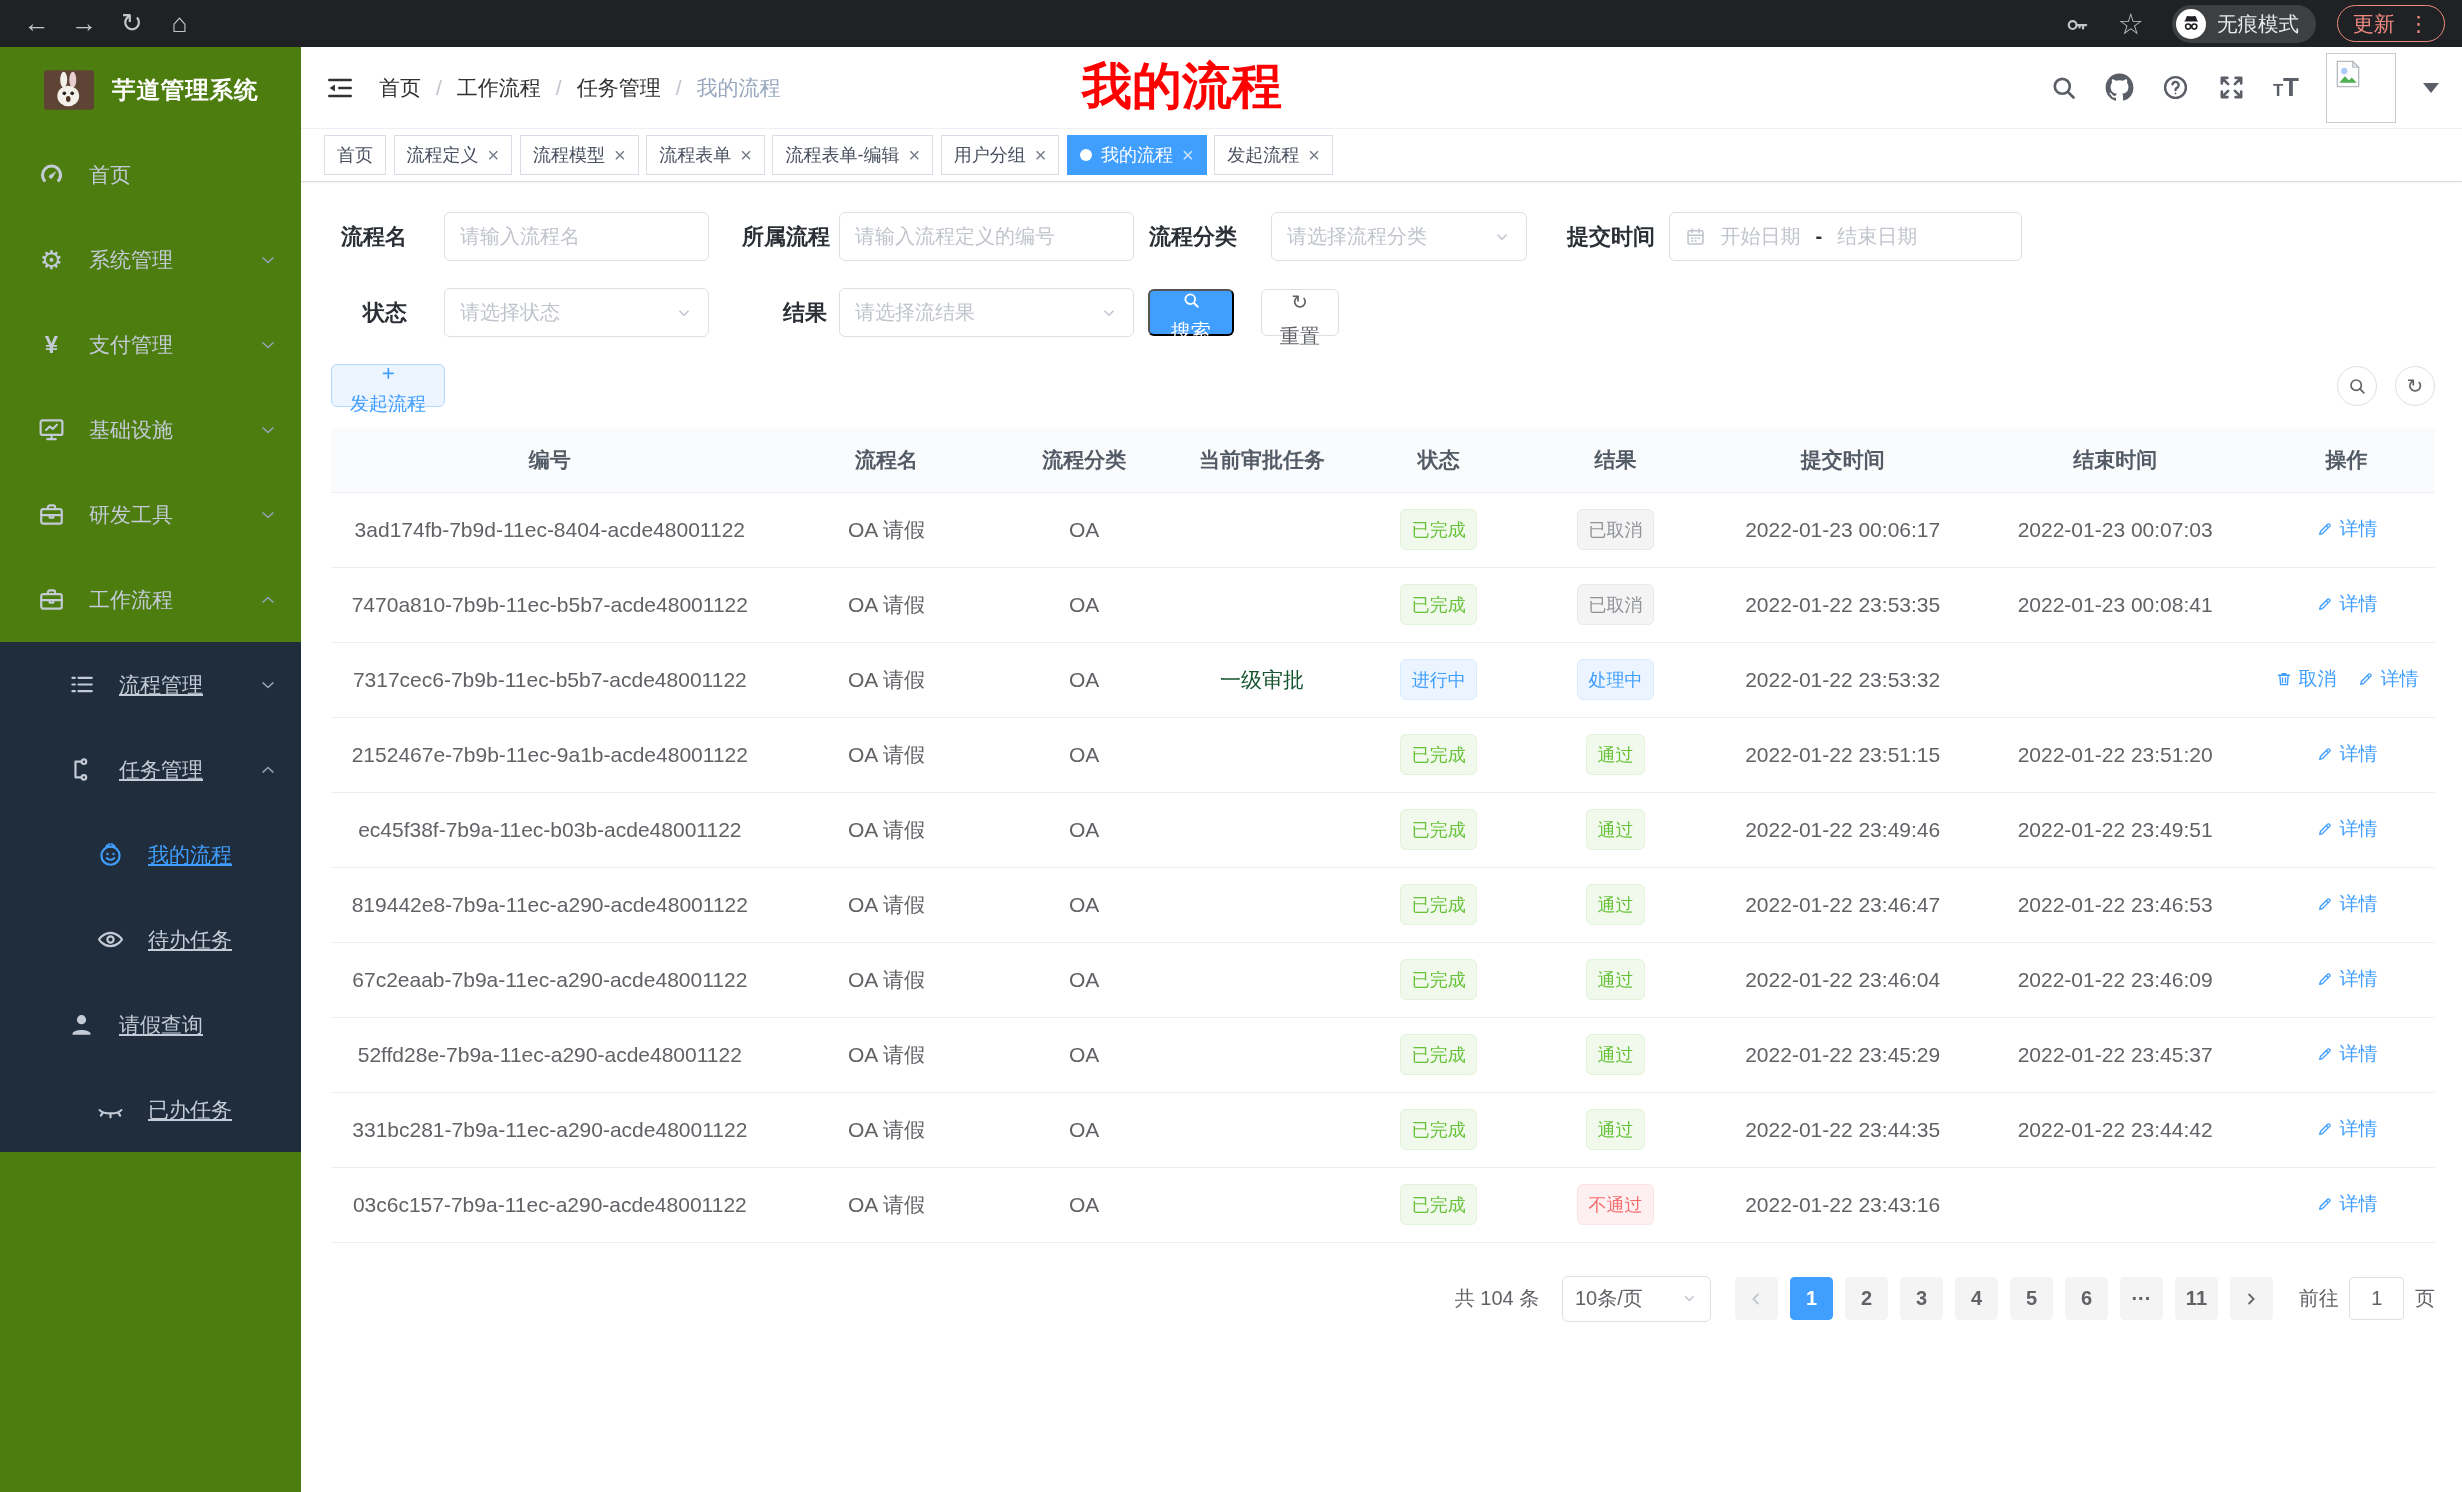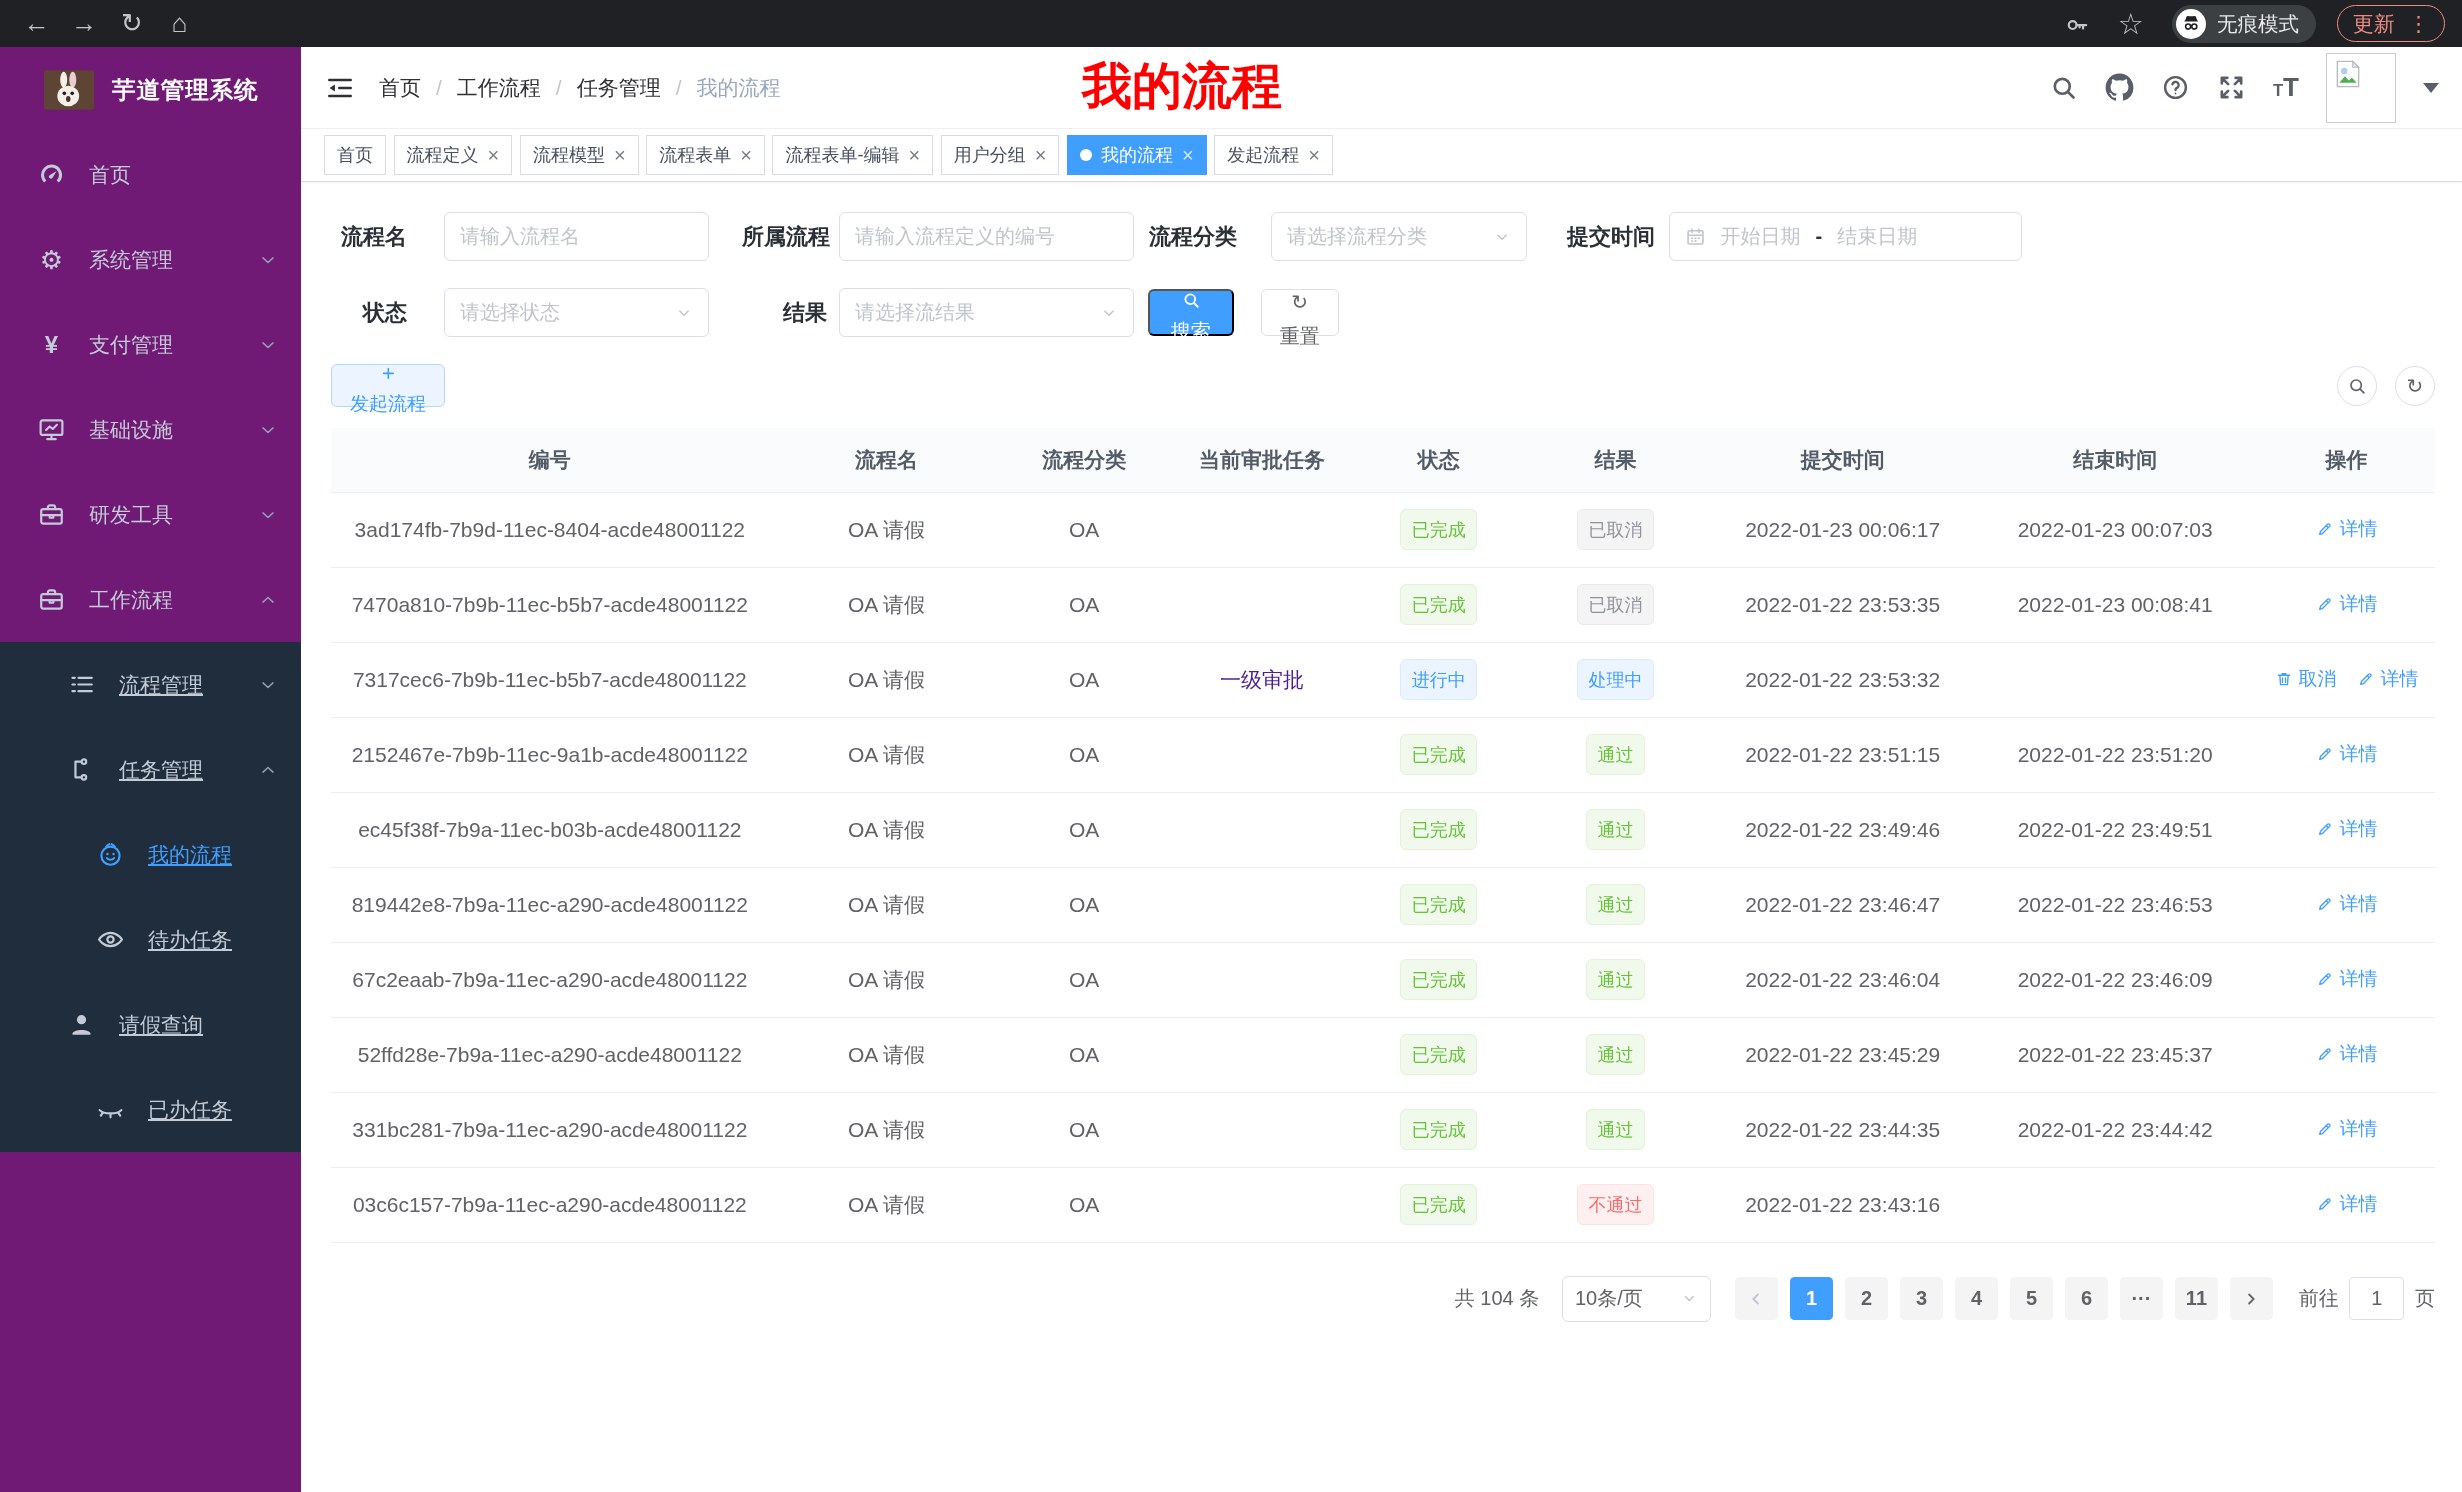--- a/index.html
+++ b/index.html
@@ -22,21 +22,21 @@
   .chrome-right .nav-ic { font-size: 24px; }
   .incog { height: 38px; background: #3c4043; border-radius: 19px; display: flex; align-items: center; gap: 10.7px;
            padding: 0 16.7px 0 4.6px; color: #e8eaed; font-size: 20.5px; }
   .incog-circle { width: 30px; height: 30px; background: #fff; border-radius: 50%; padding: 3.8px; }
   .update-pill { height: 37px; border: 1.5px solid #ee8a80; border-radius: 19px; color: #ee8a80;
                  display: flex; align-items: center; gap: 13.7px; padding: 0 15px; font-size: 21px; cursor: pointer; }
   .update-pill .kebab { font-size: 21px; letter-spacing: 0; }
 
   
   .app { display: flex; height: 1446px; }
-  .sidebar { width: 301px; flex: none; background: #701a75; color: #c3cbd6; }
+  .sidebar { width: 301px; flex: none; background: #4d7c0f; color: #c3cbd6; }
   .logo-row { height: 85px; display: flex; align-items: center; gap: 18px; padding-left: 44px; }
   .logo-img { width: 50px; height: 40px; border-radius: 3px; overflow: hidden; }
   .logo-title { color: #fff; font-size: 23.6px; font-weight: 700; letter-spacing: 0.8px; }
   .menu-item { height: 85px; display: flex; align-items: center; position: relative; font-size: 21px; cursor: pointer; }
   .menu-item.lv1 { padding-left: 35px; }
   .menu-item.lv2 { padding-left: 65px; }
   .menu-item.lv3 { padding-left: 94px; }
   .menu-item.dark { background: #1f2d3d; text-decoration: underline; }
   .menu-item.active { color: #409eff; }
   .mi-icon { width: 33px; height: 29px; font-size: 26px; }
@@ -105,21 +105,21 @@
   thead th { height: 64px; background: #fafbfc; color: #525b66; font-weight: 600; font-size: 21px;
              border-bottom: 0.8px solid #ebeef5; text-align: center; white-space: nowrap; }
   tbody td { height: 75px; border-bottom: 0.8px solid #ebeef5; text-align: center; padding: 0 4.6px;
              white-space: nowrap; overflow: hidden; }
   .badge { display: inline-block; height: 41px; line-height: 40px; padding: 0 10.7px; border-radius: 6px;
            font-size: 18px; border: 0.8px solid transparent; }
   .badge.success { color: #67c23a; background: #f0f9eb; border-color: #e1f3d8; }
   .badge.info    { color: #909399; background: #f4f4f5; border-color: #e9e9eb; }
   .badge.primary { color: #409eff; background: #ecf5ff; border-color: #d9ecff; }
   .badge.danger  { color: #f56c6c; background: #fef0f0; border-color: #fde2e2; }
-  .link-blue { color: #4c1d95; cursor: pointer; }
+  .link-blue { color: #14532d; cursor: pointer; }
   .action-link { color: #409eff; font-size: 19px; display: inline-flex; align-items: center; gap: 6px;
                  margin: 0 10px; cursor: pointer; }
   .action-link .ic { width: 18px; height: 18px; }
 
   
   .pagination { display: flex; align-items: center; justify-content: flex-end; margin-top: 33px; gap: 12px;
                 font-size: 20px; color: #606266; }
   .pg-total { margin-right: 10.7px; white-space: nowrap; }
   .pg-size { width: 149px; height: 46px; border: 0.8px solid #dcdfe6; border-radius: 6px; background: #fff;
              display: flex; align-items: center; justify-content: space-between; padding: 0 12px; margin-right: 12px; cursor: pointer; }

